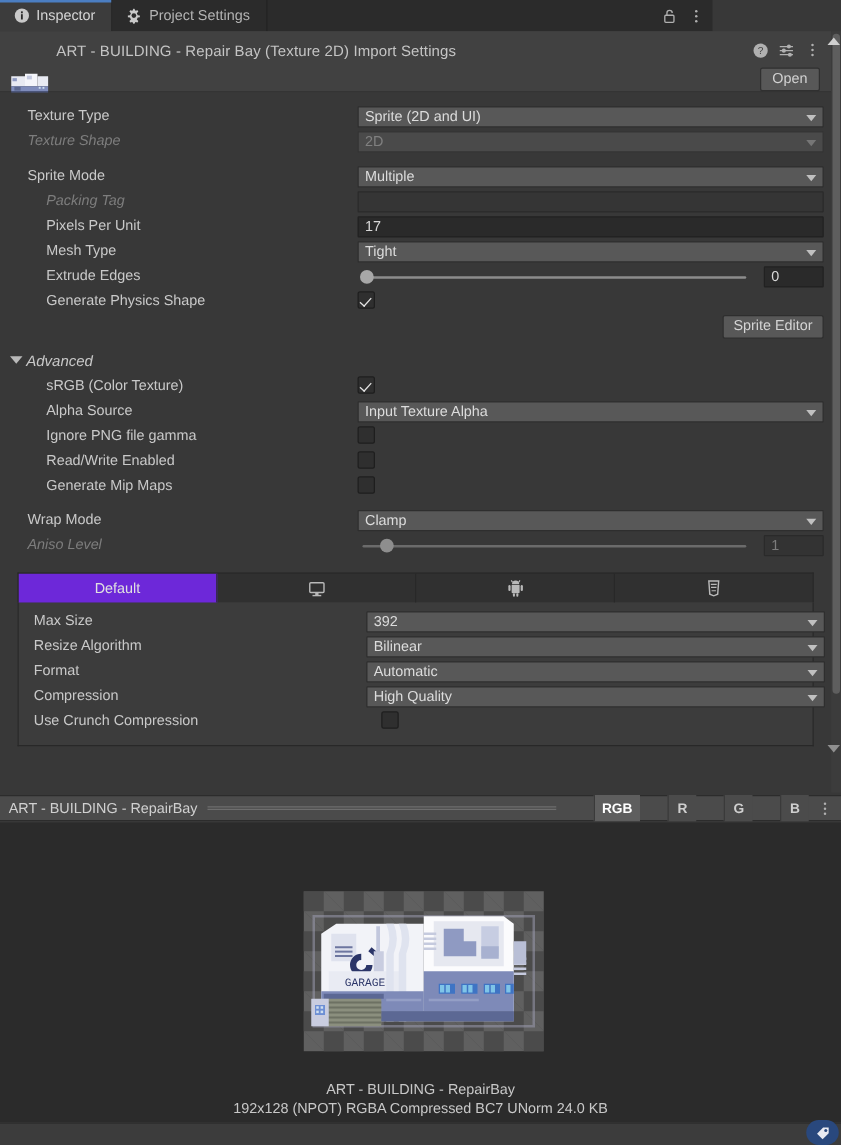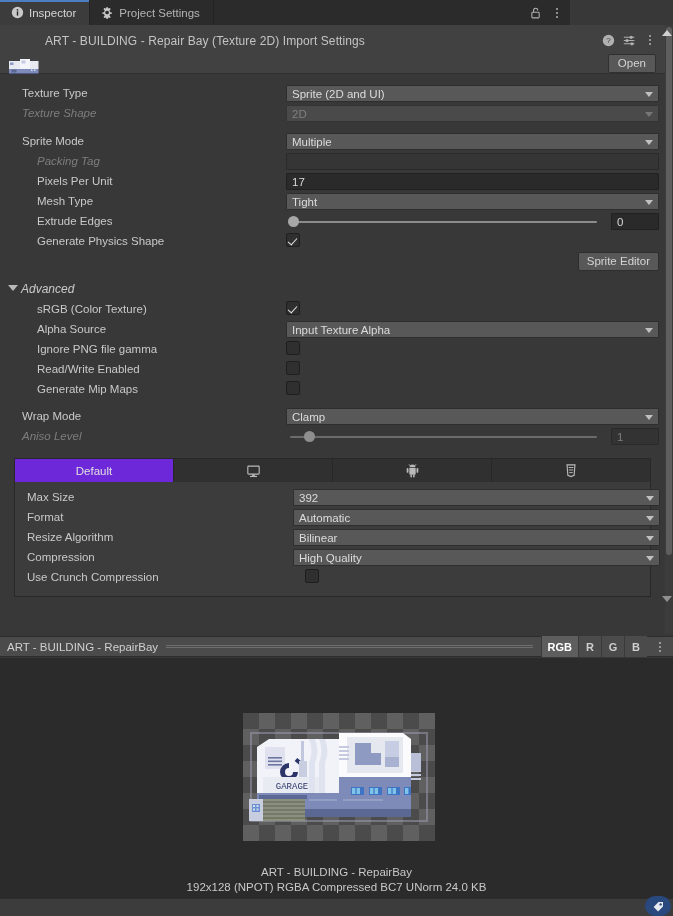--- a/index.html
+++ b/index.html
@@ -190,21 +190,21 @@
   .grip { flex: 1; height: 5px; margin: 0 8px; position: relative; }
   .grip::before, .grip::after {
     content: ""; position: absolute; left: 0; right: 0; height: 1px; background: #6e6e6e;
   }
   .grip::before { top: 1px; } .grip::after { top: 3px; }
   .chan-group { display: flex; align-items: center; height: 21px; }
   .chan {
     height: 21px; min-width: 23px; padding: 0 6px;
     display: flex; align-items: center; justify-content: center;
     font-size: 11px; font-weight: bold; color: #cfcfcf;
-    border-left: 1px solid #3a3a3a; background: #4b4b4b;
+    border-left: 1px solid #3a3a3a; background: #4b4b4b; margin-left: 22px;
   }
   .chan.active { background: #5e5e5e; color: #ffffff; }
   .preview-kebab { padding: 0 7px; }
 
   .preview-area {
     position: absolute; top: 658px; left: 0; width: 673px; height: 240px;
     background: #2b2b2b;
   }
   .sprite-box {
     position: absolute; left: 243px; top: 55px; width: 192px; height: 128px;
@@ -479,33 +479,33 @@
         <div class="row">
           <div class="label">Max Size</div>
           <div class="field">
             <div class="dropdown">
               <span>392</span>
               <span class="caret"></span>
             </div>
           </div>
         </div>
         <div class="row">
+          <div class="label">Resize Algorithm</div>
+          <div class="field">
+            <div class="dropdown">
+              <span>Bilinear</span>
+              <span class="caret"></span>
+            </div>
+          </div>
+        </div>
+        <div class="row">
           <div class="label">Format</div>
           <div class="field">
             <div class="dropdown">
               <span>Automatic</span>
-              <span class="caret"></span>
-            </div>
-          </div>
-        </div>
-        <div class="row">
-          <div class="label">Resize Algorithm</div>
-          <div class="field">
-            <div class="dropdown">
-              <span>Bilinear</span>
               <span class="caret"></span>
             </div>
           </div>
         </div>
         <div class="row">
           <div class="label">Compression</div>
           <div class="field">
             <div class="dropdown">
               <span>High Quality</span>
               <span class="caret"></span>

